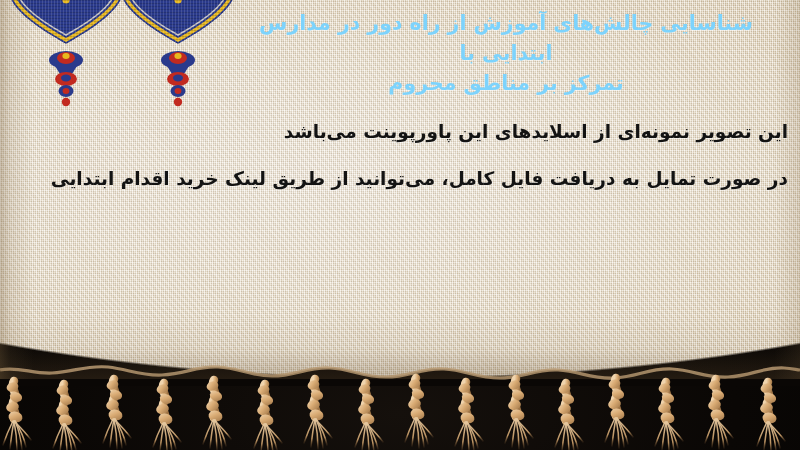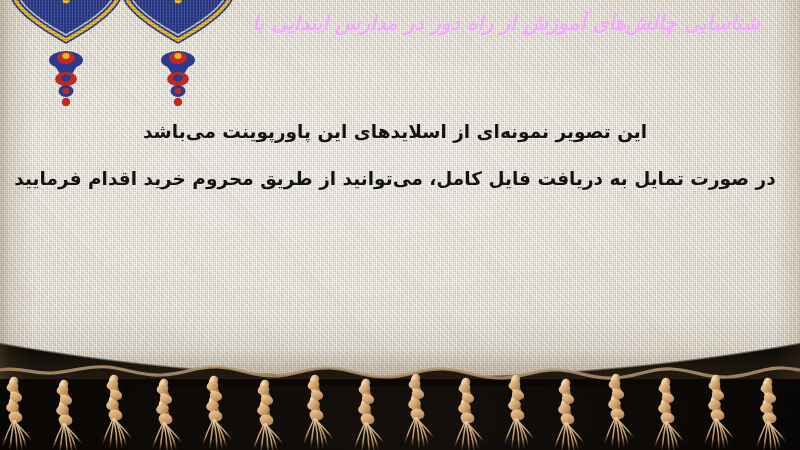--- a/index.html
+++ b/index.html
@@ -74,32 +74,31 @@
 
   
   .fringe{position:absolute;left:0;top:348px;width:800px;height:102px;pointer-events:none;}
 
   
   .text-layer{position:absolute;left:0;top:0;width:800px;height:379px;}
 
   .title{
     position:absolute;right:14px;top:8px;width:560px;
     text-align:center;
-    color:#f0abfc;
+    color:#7dd3fc;
     font-size:20.5px;line-height:30px;font-weight:700;
     letter-spacing:0px;
     text-shadow:0 1px 0 rgba(255,255,255,.35);
-    font-style:italic;
   }
   .title .tl{display:block;}
   .title .tl2{display:block;}
 
   .body-block{
     position:absolute;right:12px;top:112px;width:786px;
-    text-align:center;color:#131313;
+    text-align:right;color:#131313;
     font-size:18.5px;line-height:40px;font-weight:600;
     text-shadow:0 1px 0 rgba(255,255,255,.30);
   }
   .body-block .bl{display:block;white-space:nowrap;}
   .bl-1{margin-bottom:7px;}
 </style>
 </head>
 <body>
 
 <div id="stage">
@@ -303,22 +302,23 @@
       <use href="#tassel" x="666" y="34"></use>
       <use href="#tassel" x="716" y="31"></use>
       <use href="#tassel" x="768" y="34"></use>
     </svg>
   </div>
 
   <div class="text-layer">
 
     <div class="title">
       <span class="tl">شناسایی چالش‌های آموزش از راه دور در مدارس ابتدایی با</span>
+      <span class="tl2">تمرکز بر مناطق محروم</span>
     </div>
 
     <div class="body-block">
       <span class="bl bl-1">این تصویر نمونه‌ای از اسلایدهای این پاورپوینت می‌باشد</span>
-      <span class="bl">در صورت تمایل به دریافت فایل کامل، می‌توانید از طریق محروم خرید اقدام فرمایید</span>
+      <span class="bl">در صورت تمایل به دریافت فایل کامل، می‌توانید از طریق لینک خرید اقدام ابتدایی</span>
     </div>
 
   </div>
 
 </div>
 
 </body></html>

